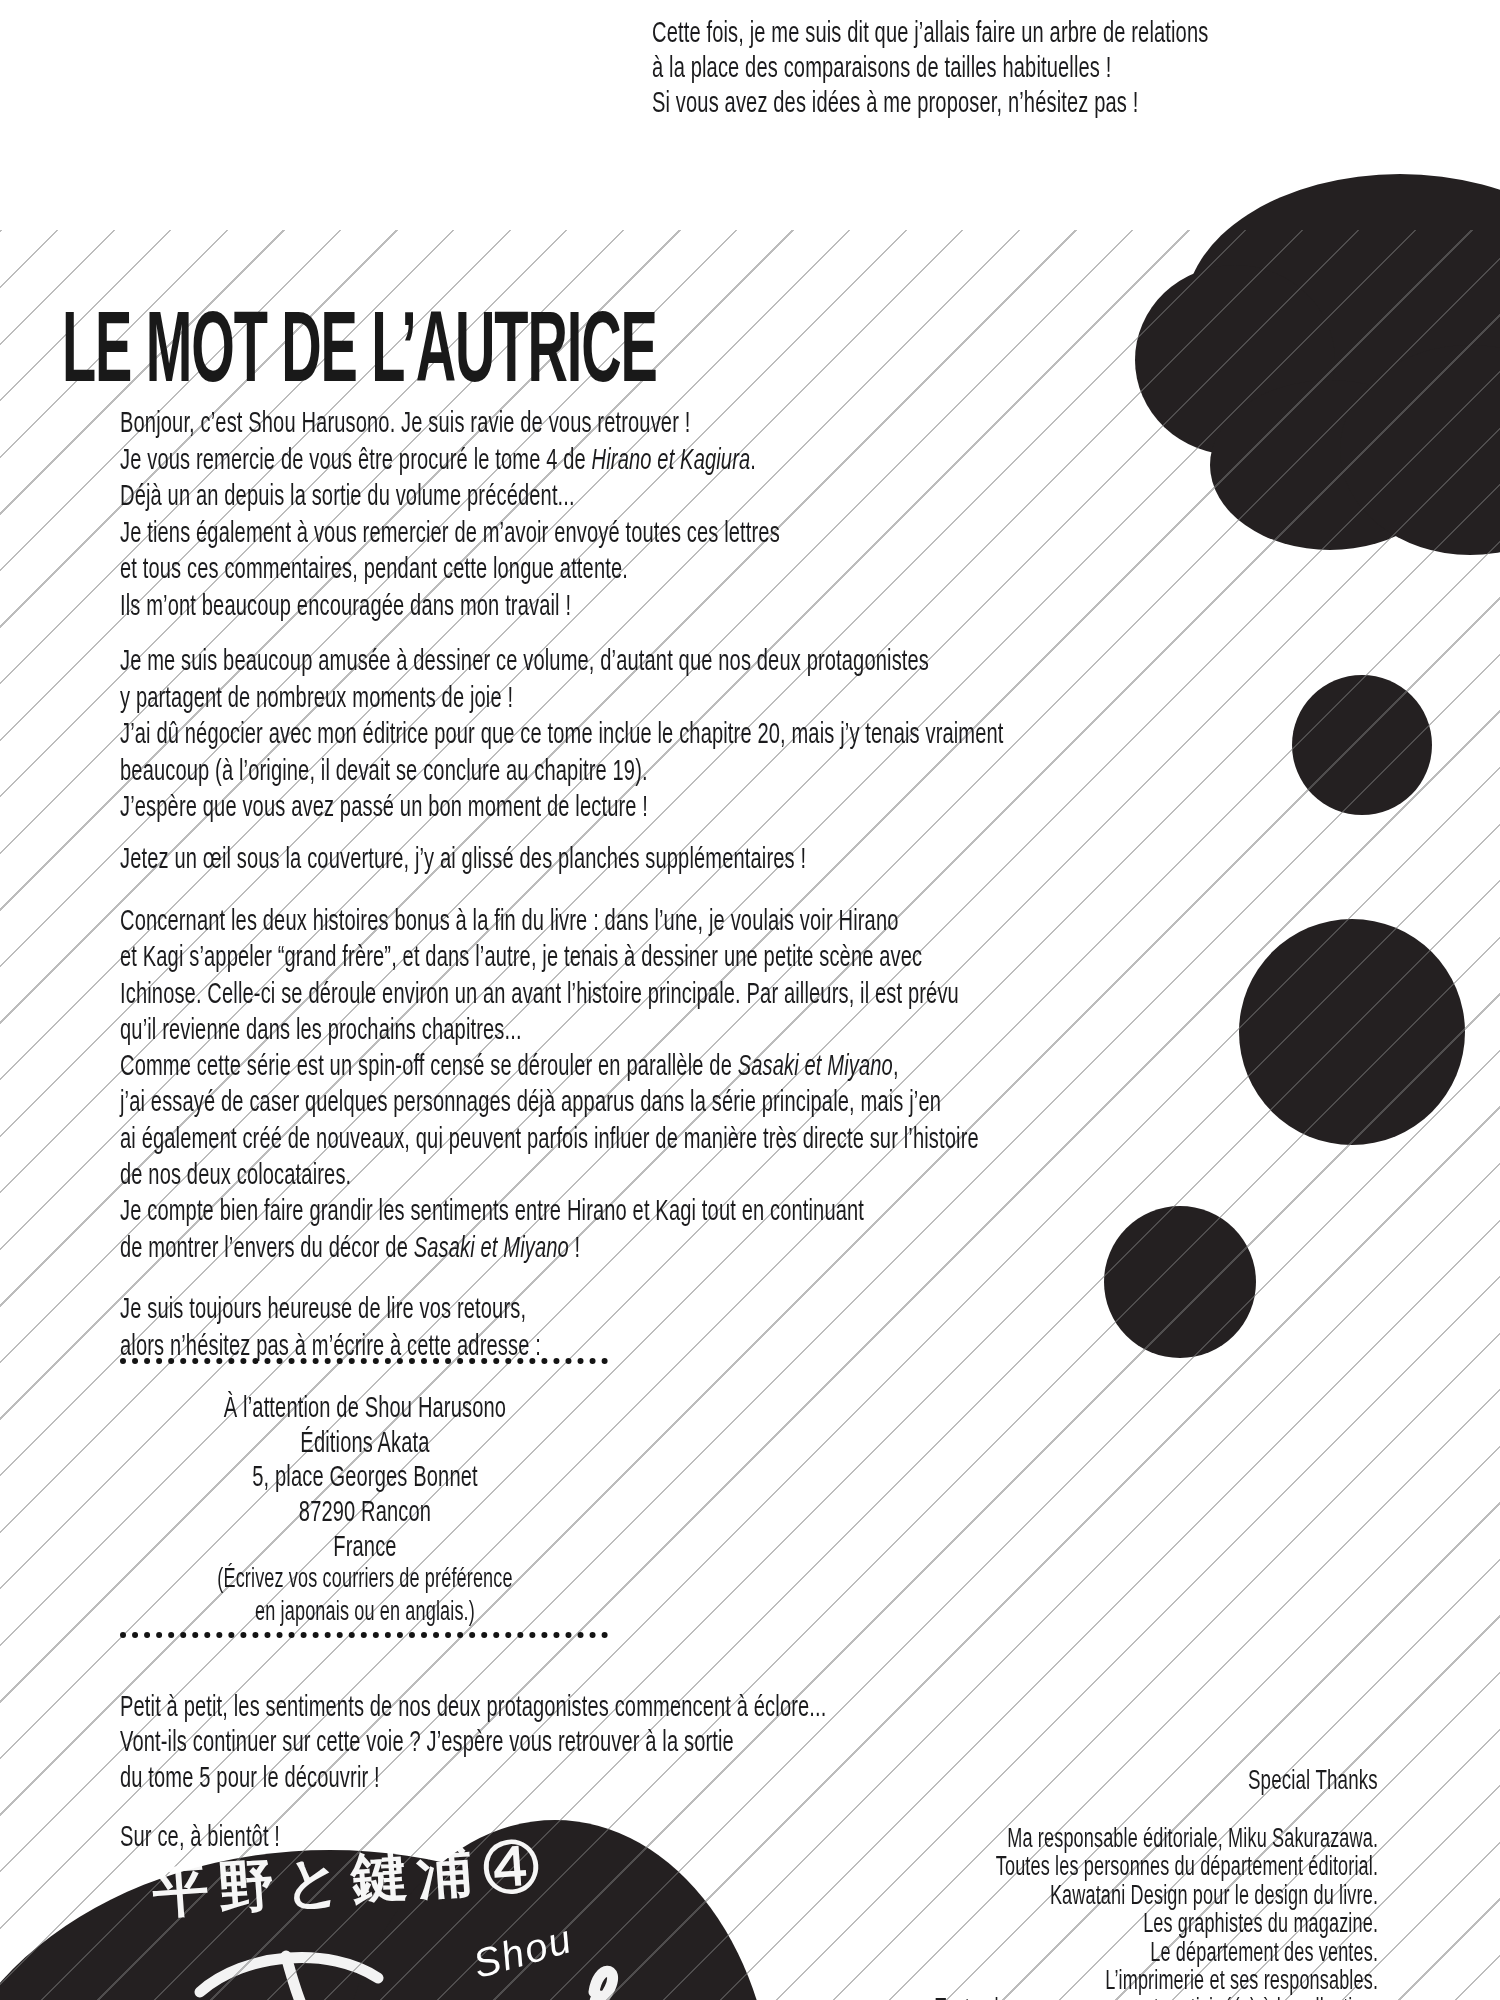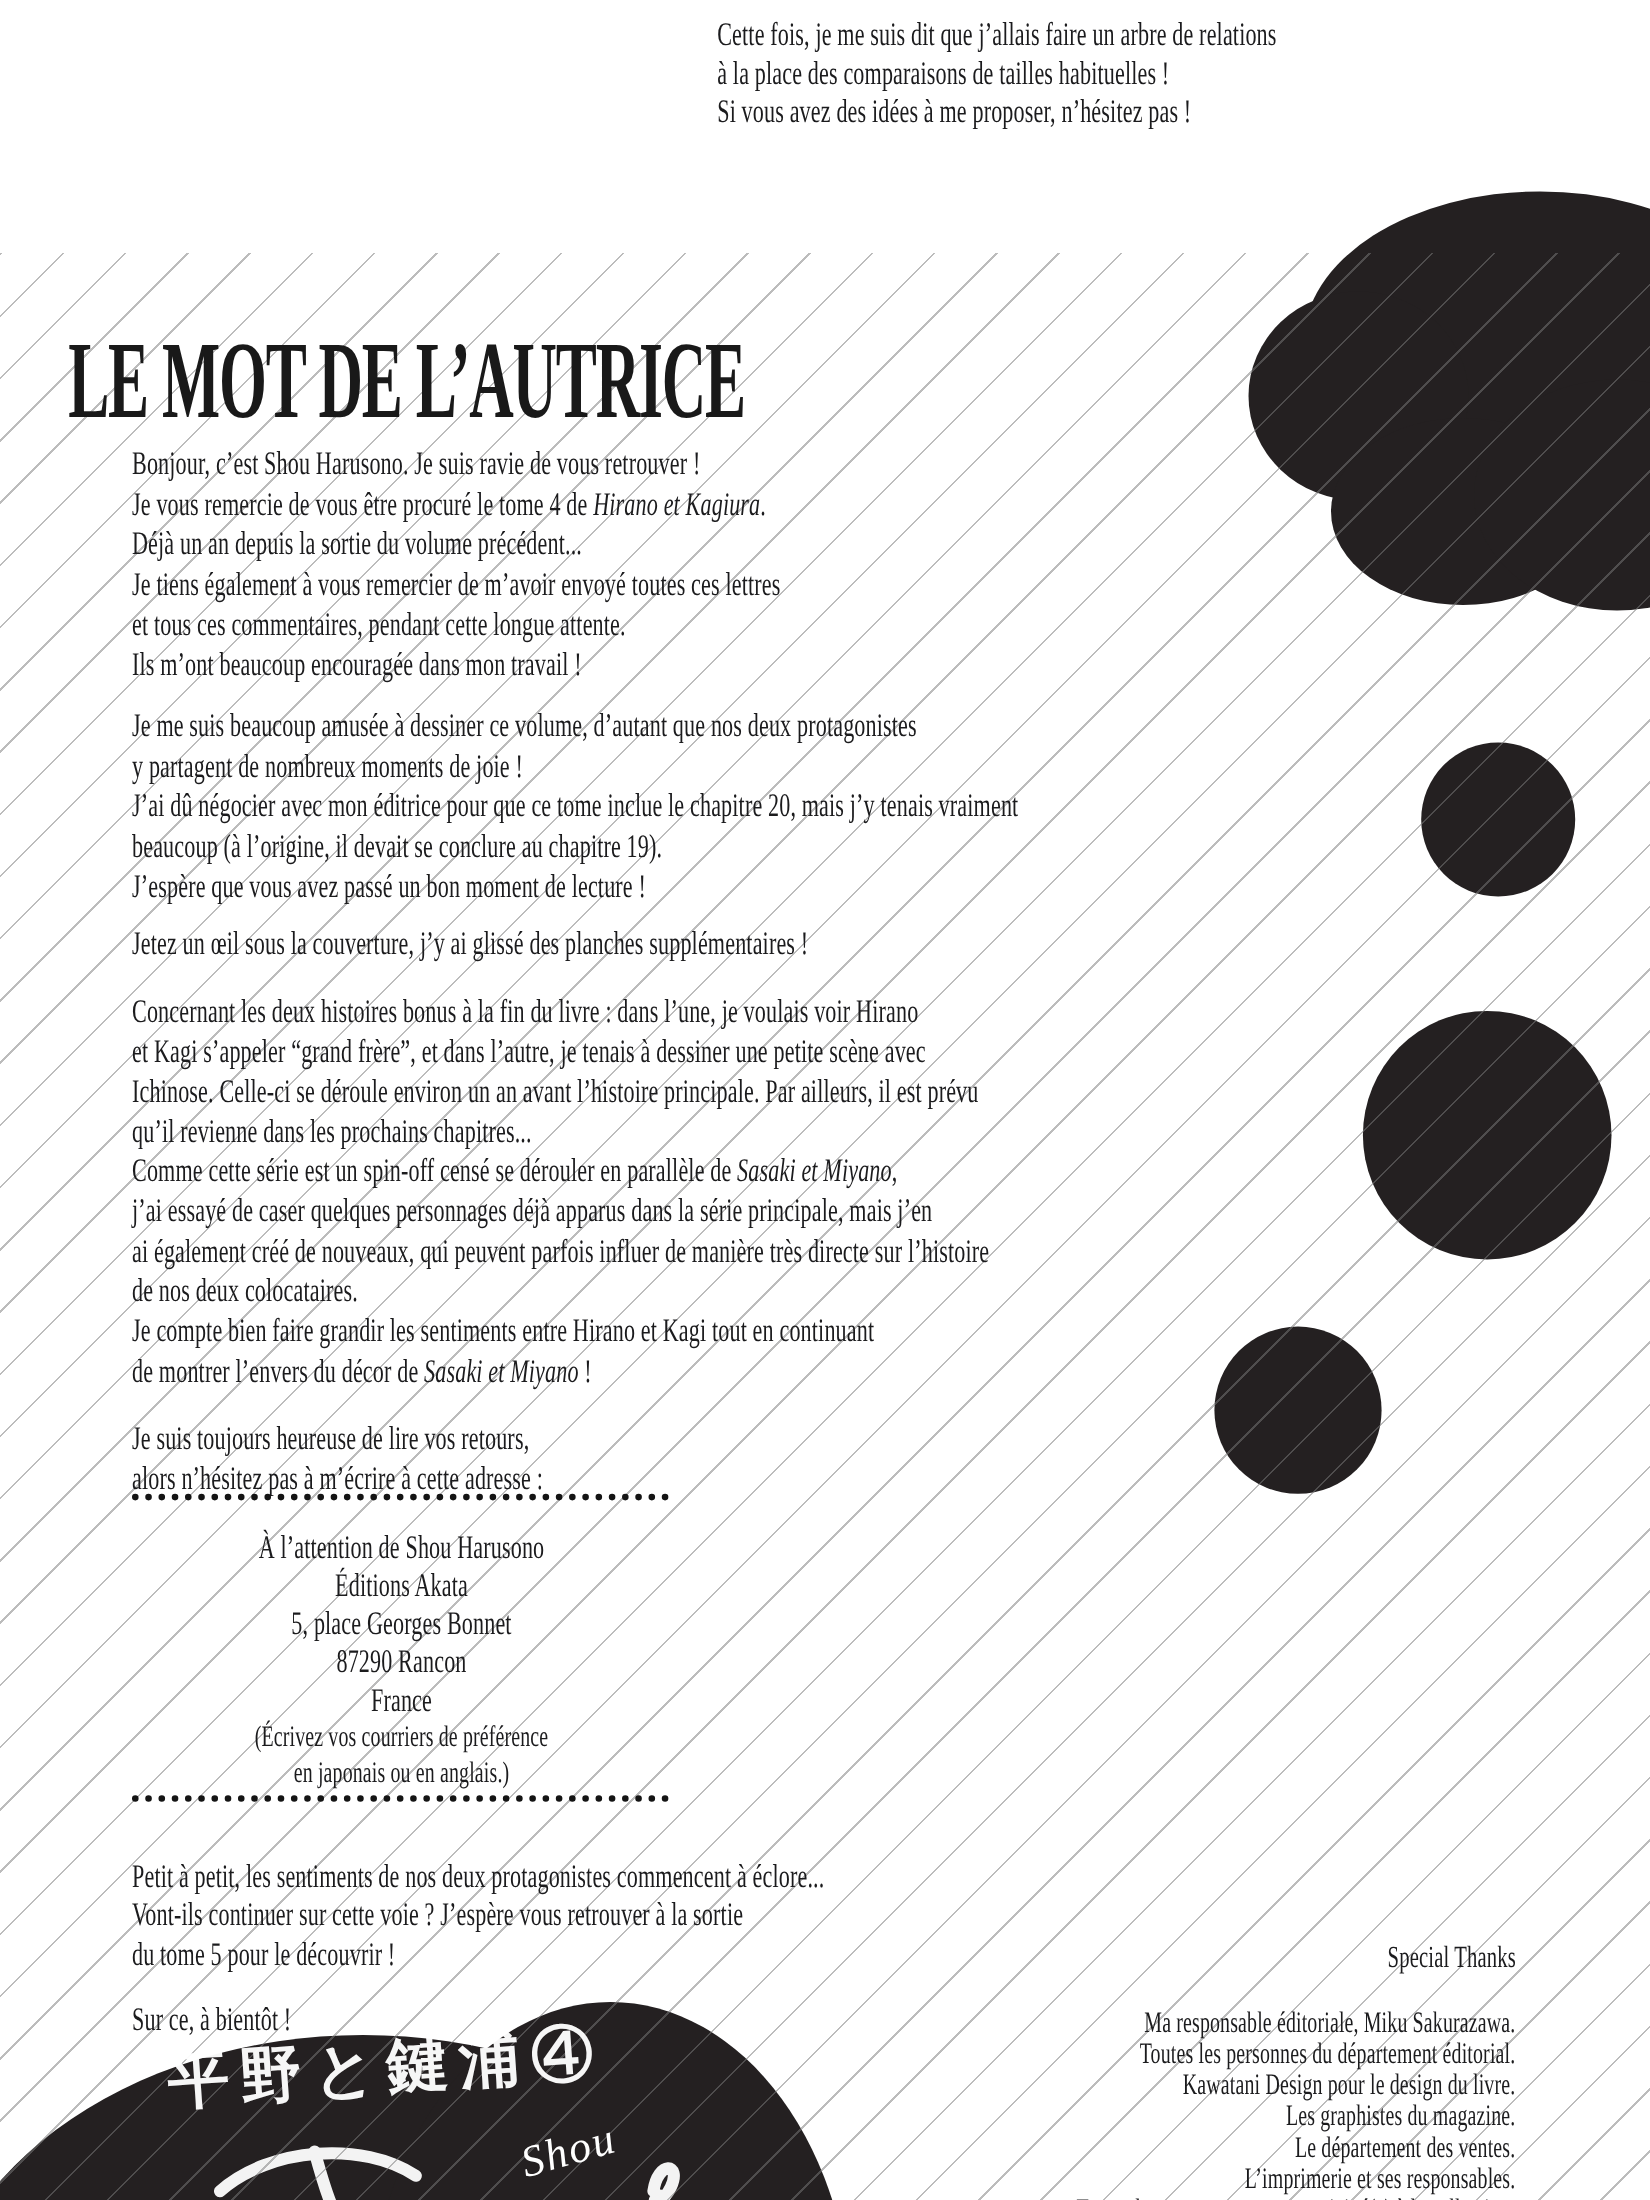--- a/index.html
+++ b/index.html
@@ -1,19 +1,19 @@
 <!DOCTYPE html>
 <html><head>
 <meta charset="utf-8">
 <style>
   html,body{margin:0;padding:0;background:#e8e8e8;}
   .page{
     position:relative;width:1500px;height:2000px;margin:0 auto;
     background:#ffffff;overflow:hidden;
-    font-family:Liberation Serif, serif;color:#1b1b1d;
+    font-family:Liberation Sans, sans-serif;color:#1b1b1d;
   }
   
   .stripes{
     position:absolute;left:0;right:0;top:230px;bottom:0;z-index:2;
     background:repeating-linear-gradient(135deg,
       rgba(122,122,122,0.50) 0 1.6px, rgba(122,122,122,0.0) 1.6px 40px);
     pointer-events:none;
   }
   .blobs{position:absolute;left:0;top:0;z-index:1;}
   .txt{

